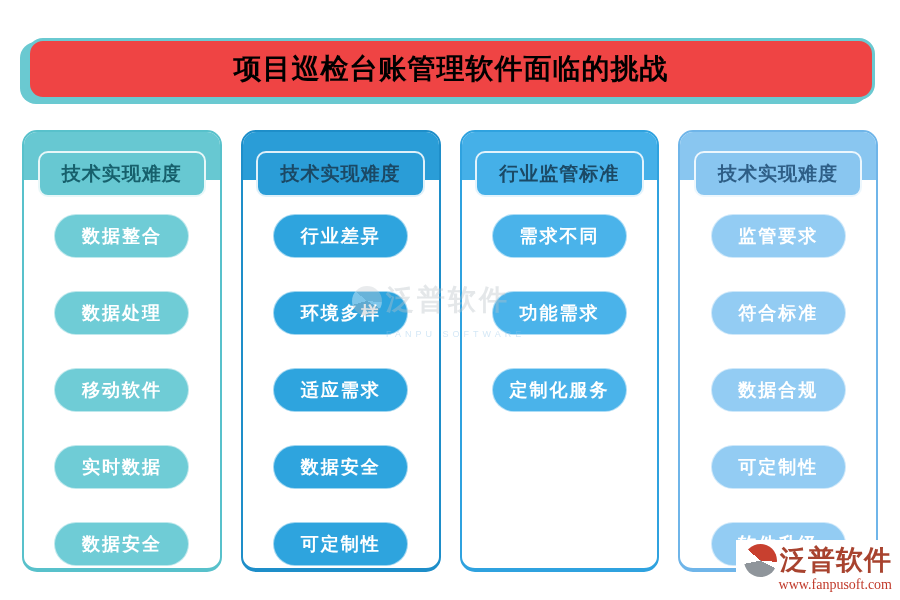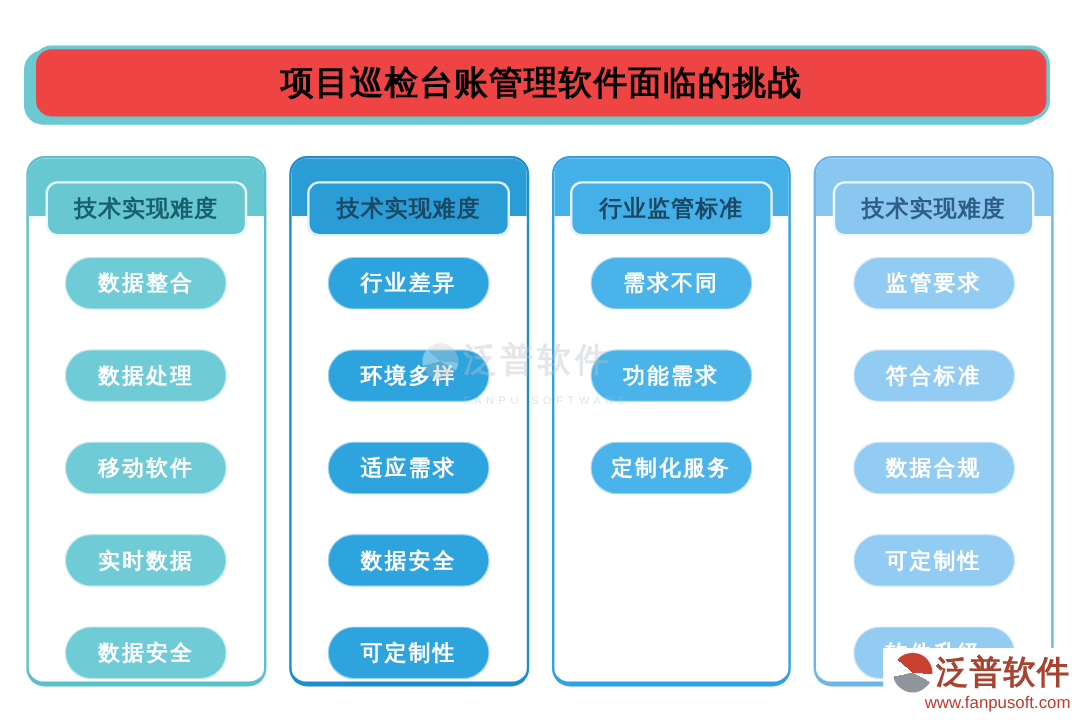--- a/index.html
+++ b/index.html
@@ -118,21 +118,21 @@
   .brand-mark { width: 33px; height: 33px; border-radius: 50%;
     background: conic-gradient(from -50deg, var(--brand-red, #c0392b) 0 145deg, #ffffff 145deg 168deg, #8f959b 168deg 308deg, #ffffff 308deg 360deg);
   }
   .brand-name {
     font-size: 27px;
     font-weight: bold;
     color: var(--brand-color, #a8432f);
     letter-spacing: 1px;
   }
   .brand-url {
-    font-family: Liberation Sans, sans-serif;
+    font-family: Liberation Serif, serif;
     font-size: 14px;
     color: var(--url-color, #c13a2b);
     margin-top: -1px;
     align-self: flex-end;
   }
 </style>
 </head>
 <body>
 
 <div class="title-box">

